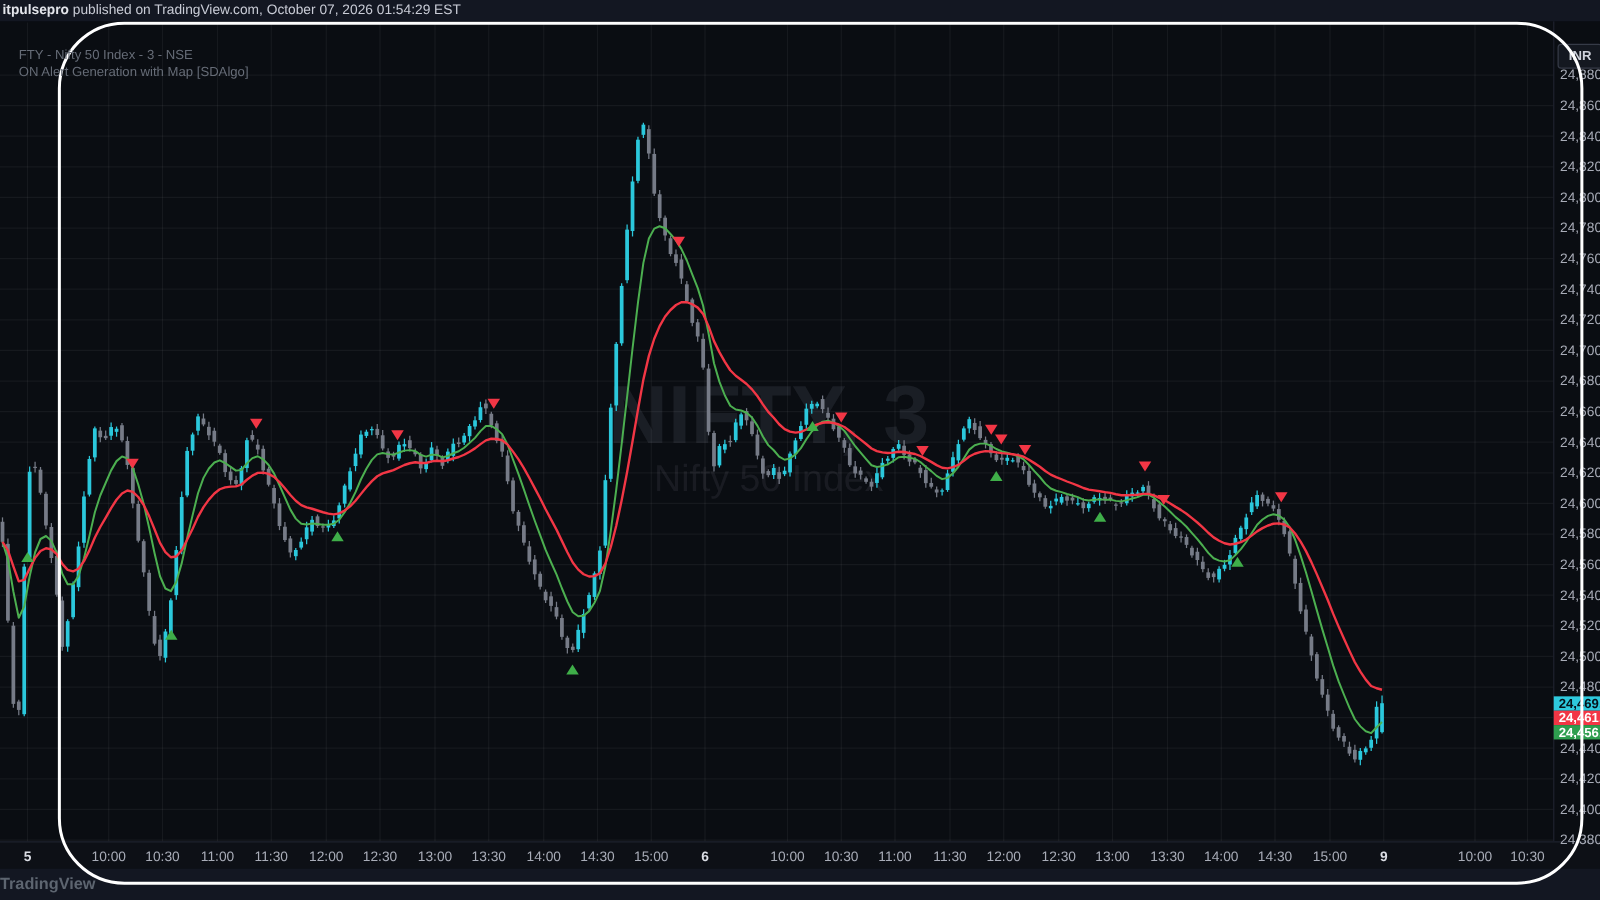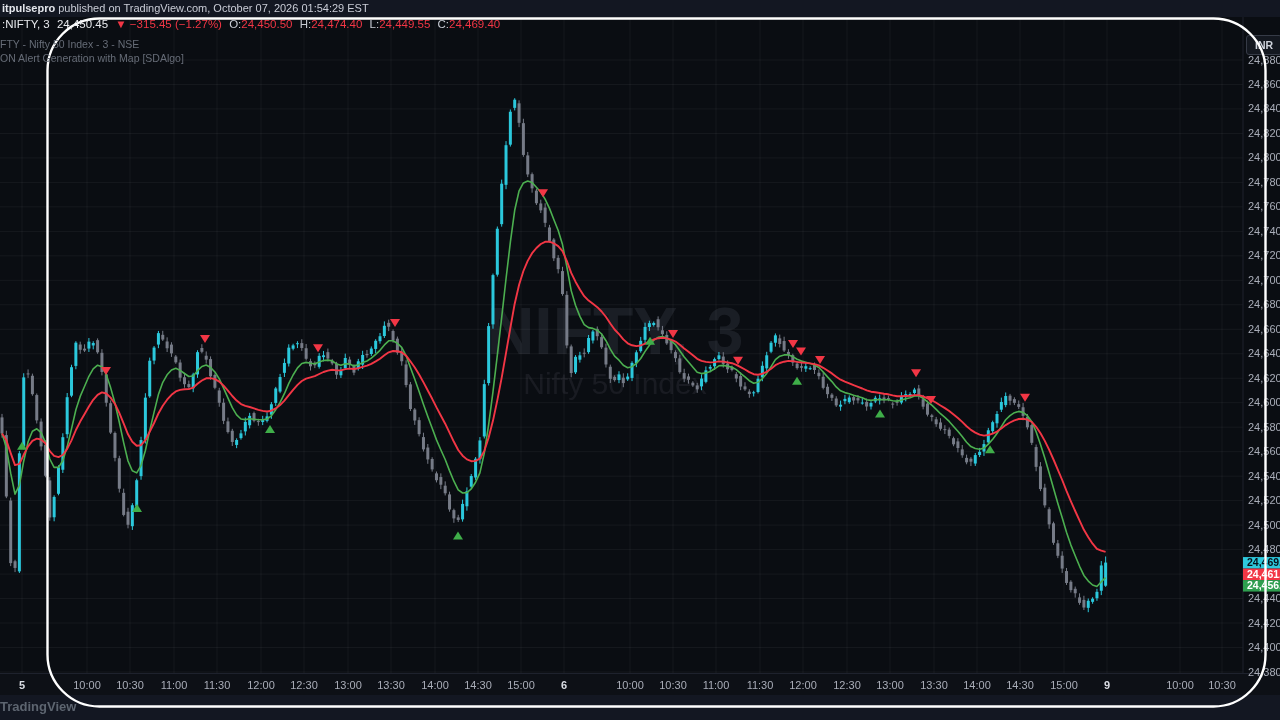--- a/index.html
+++ b/index.html
@@ -9,21 +9,21 @@
   #topstrip{position:absolute;left:0;top:0;width:1280px;height:17px;background:#131722;
             z-index:6;font-size:11px;line-height:16px;color:#c9ccd6;white-space:nowrap;padding-left:2px;}
   #topstrip .author{font-weight:bold;color:#e4e6ec;}
   
   #symline{position:absolute;left:2px;top:18px;z-index:6;font-size:11.5px;line-height:13px;
            white-space:nowrap;color:#e8eaee;}
   #symline span{margin-right:4px;}
   #symline .red{color:#f23645;}
   #symline .lbl{color:#c8ccd4;margin-right:0;}
   
-  .legendrow{position:absolute;z-index:3;font-size:10.5px;color:#666c77;white-space:nowrap;}
+  .legendrow{position:absolute;z-index:3;font-size:10.5px;color:#666c77;white-space:nowrap;padding-left:15px;}
   #legend3{left:0;top:38px;}
   #legend4{left:0;top:52px;text-align:center;}
   
   #badge{position:absolute;left:30px;top:29px;z-index:4;height:31px;padding:0 16px;
          border:3px solid #2abda1;border-radius:20px;background:rgba(14,18,27,0.82);
          display:flex;align-items:center;font-size:17.5px;font-weight:800;letter-spacing:.4px;
          color:#fff;text-shadow:0 1px 2px #000,0 0 3px #000;}
   
   #watermark{position:absolute;left:330px;top:298px;width:570px;z-index:0;text-align:center;
              pointer-events:none;}
@@ -717,29 +717,20 @@
         <text x="1180" y="689" fill="#a9adb8" font-size="11" font-weight="normal" text-anchor="middle" font-family="&quot;Liberation Sans&quot;,sans-serif">10:00</text>
         <text x="1222" y="689" fill="#a9adb8" font-size="11" font-weight="normal" text-anchor="middle" font-family="&quot;Liberation Sans&quot;,sans-serif">10:30</text>
       </g>
       <rect x="47.5" y="18.5" width="1218" height="688" rx="52" fill="none" stroke="#ffffff" stroke-width="2.4"></rect>
     </svg>
 
   <div id="topstrip">
     <span class="author">itpulsepro</span><span> published on TradingView.com, October 07, 2026 01:54:29 EST</span>
   </div>
 
-  <div id="symline">
-    <span>:NIFTY, 3</span>
-    <span>24,450.45</span>
-    <span class="red">▼ −315.45 (−1.27%)</span>
-    <span class="lbl">O:</span><span class="red">24,450.50</span>
-    <span class="lbl">H:</span><span class="red">24,474.40</span>
-    <span class="lbl">L:</span><span class="red">24,449.55</span>
-    <span class="lbl">C:</span><span class="red">24,469.40</span>
-  </div>
 
   <div id="legend3" class="legendrow">FTY - Nifty 50 Index - 3 - NSE</div>
   <div id="legend4" class="legendrow">ON Alert Generation with Map [SDAlgo]</div>
 
 
   <div id="price-axis-zone"></div>
   <div id="time-axis-zone"></div>
 </div>
 
 </body></html>

